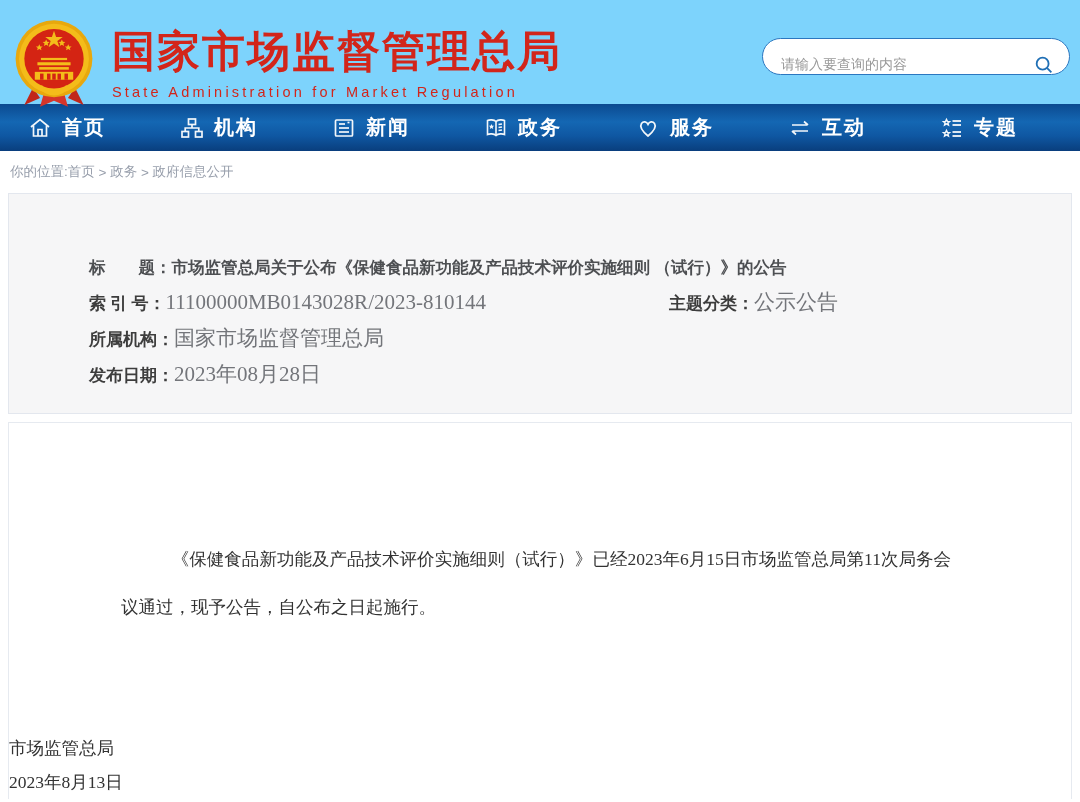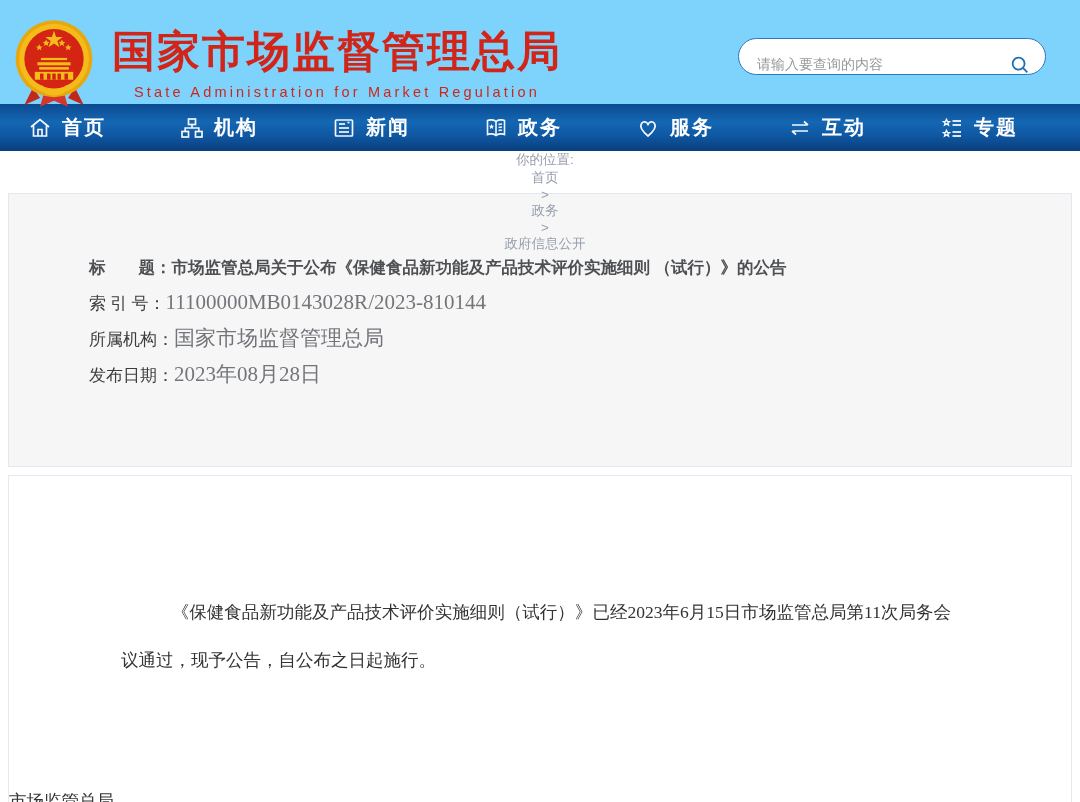--- a/index.html
+++ b/index.html
@@ -31,25 +31,24 @@
     letter-spacing: 2px;
     line-height: 1.1;
     font-family: "Liberation Sans", sans-serif;
   }
   .brand-text .en {
     margin-top: 8px;
     font-size: 14.5px;
     color: #d2251a;
     letter-spacing: 3.2px;
     white-space: nowrap;
-    text-align: center;
   }
   .search-box {
     position: absolute;
-    right: 34px; top: 38px;
+    right: 10px; top: 38px;
     width: 308px; height: 37px;
     border: 1px solid #2b77c0;
     border-radius: 19px;
     background: #fff;
     display: flex; align-items: center;
     padding: 16px 12px 0 18px;
   }
   .search-box input {
     flex: 1;
     border: none; outline: none;
@@ -88,40 +87,39 @@
   .nav-item svg { display: block; width: 100%; height: 100%; }
 
   
   .breadcrumb {
     height: 42px;
     display: flex; align-items: center;
     padding-left: 10px;
     font-size: 13.5px;
     color: #979eab;
     background: #fff;
-    flex-direction: column;
   }
   .breadcrumb a { color: #979eab; text-decoration: none; cursor: pointer; }
   .breadcrumb .sep { white-space: pre; }
 
   
   .meta-box {
     margin: 0 8px;
-    height: 274px;
+    height: 221px;
     background: #f6f6f7;
     border: 1px solid #e3e7ee;
     padding: 56px 0 0 80px;
     font-family: "Liberation Serif", serif;
   }
   .meta-row { display: grid; grid-template-columns: 580px 1fr; line-height: 35px; }
   .meta-row.full { grid-template-columns: 1fr; }
   .meta-label {
     color: #3d3d3d;
     font-size: 17px;
-    font-weight: 400;
+    font-weight: 700;
     white-space: pre;
     display: inline;
   }
   .meta-value { color: #73757a; font-size: 21px; display: inline; }
   .meta-row.full .meta-label,
   .meta-row.full .meta-value {
     font-family: "Liberation Sans", sans-serif;
     color: #4d4f52;
     font-weight: 700;
     font-size: 16.5px;
@@ -295,20 +293,23 @@
 <div class="meta-box">
   <div class="meta-row full">
     <div>
       <span class="meta-label">标　　题：</span><span class="meta-value">市场监管总局关于公布《保健食品新功能及产品技术评价实施细则 （试行）》的公告</span>
     </div>
   </div>
   <div class="meta-row">
     <div>
       <span class="meta-label">索 引 号：</span><span class="meta-value">11100000MB0143028R/2023-810144</span>
     </div>
+    <div>
+      <span class="meta-label">主题分类：</span><span class="meta-value">公示公告</span>
+    </div>
   </div>
   <div class="meta-row">
     <div>
       <span class="meta-label">所属机构：</span><span class="meta-value">国家市场监督管理总局</span>
     </div>
   </div>
   <div class="meta-row">
     <div>
       <span class="meta-label">发布日期：</span><span class="meta-value">2023年08月28日</span>
     </div>

